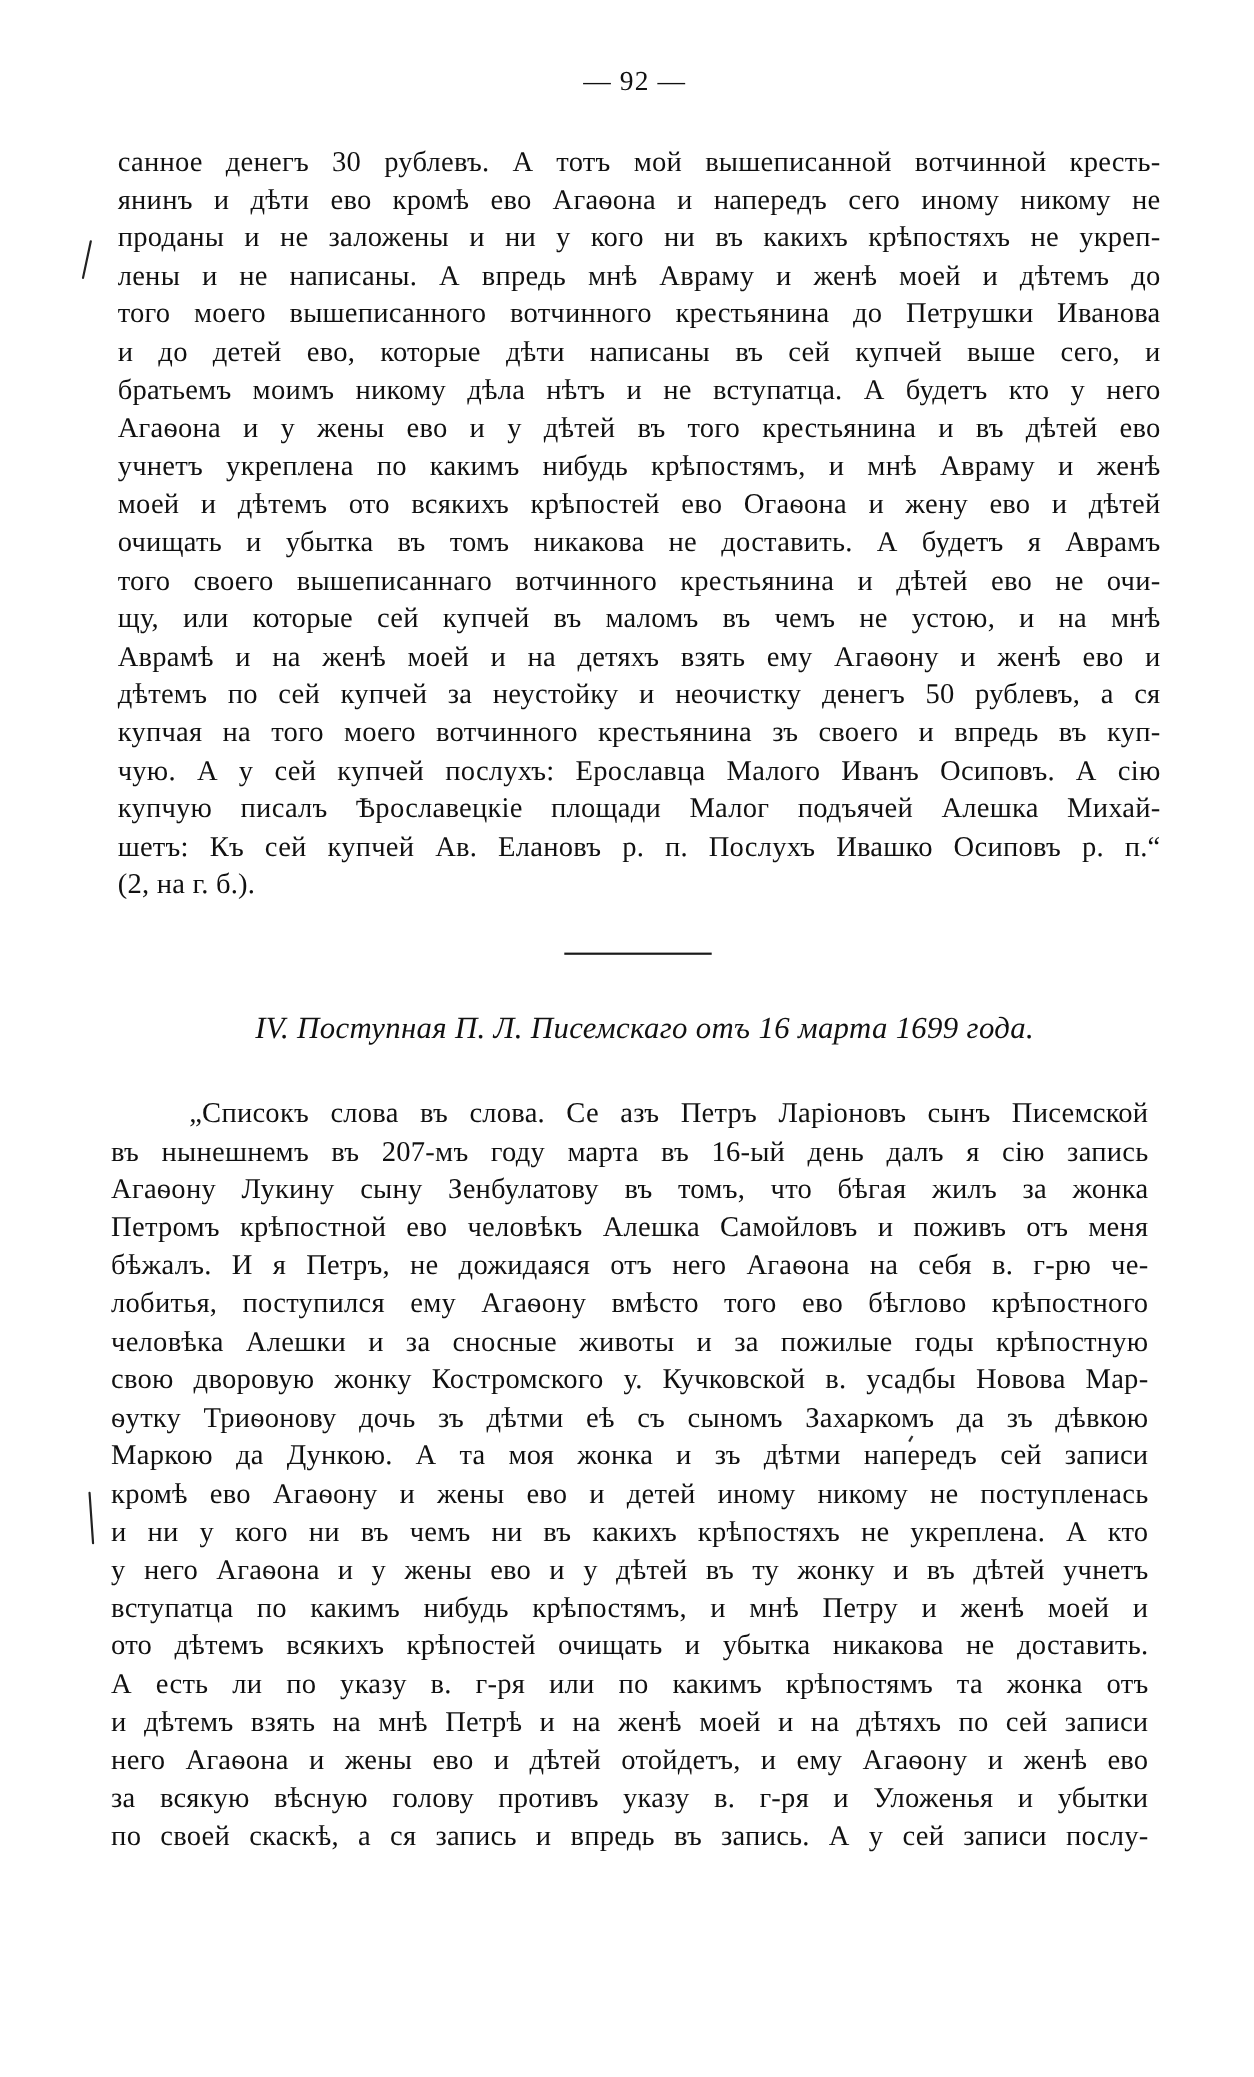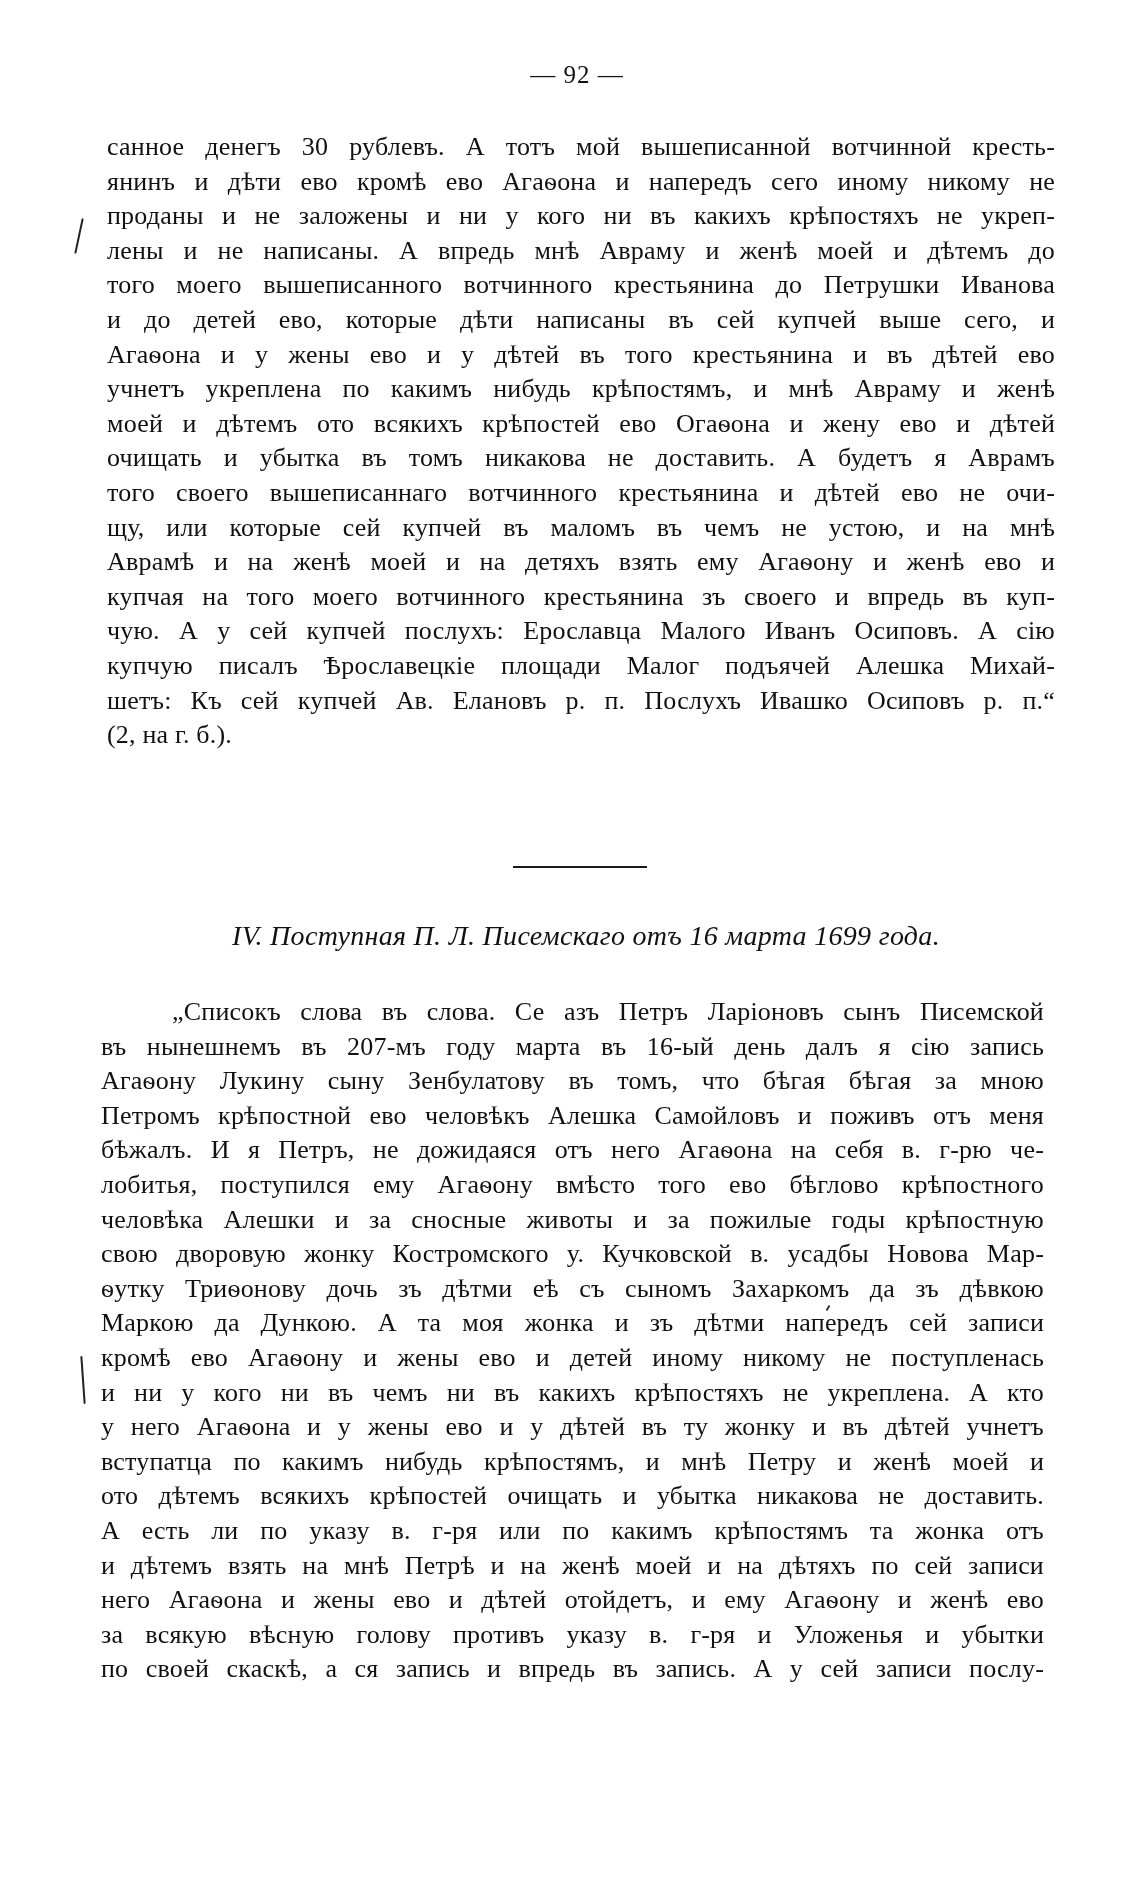--- a/index.html
+++ b/index.html
@@ -28,45 +28,47 @@
 
 <div class="margin-mark mark-top"></div>
 
 <div class="block p1" style="top:130px;">
   <div class="line">санное денегъ 30 рублевъ. А тотъ мой вышеписанной вотчинной кресть-</div>
   <div class="line">янинъ и дѣти ево кромѣ ево Агаѳона и напередъ сего иному никому не</div>
   <div class="line">проданы и не заложены и ни у кого ни въ какихъ крѣпостяхъ не укреп-</div>
   <div class="line">лены и не написаны. А впредь мнѣ Авраму и женѣ моей и дѣтемъ до</div>
   <div class="line">того моего вышеписанного вотчинного крестьянина до Петрушки Иванова</div>
   <div class="line">и до детей ево, которые дѣти написаны въ сей купчей выше сего, и</div>
+  <div class="line">братьемъ моимъ никому дѣла нѣтъ и не вступатца. А будетъ кто у него</div>
   <div class="line">Агаѳона и у жены ево и у дѣтей въ того крестьянина и въ дѣтей ево</div>
   <div class="line">учнетъ укреплена по какимъ нибудь крѣпостямъ, и мнѣ Авраму и женѣ</div>
   <div class="line">моей и дѣтемъ ото всякихъ крѣпостей ево Огаѳона и жену ево и дѣтей</div>
   <div class="line">очищать и убытка въ томъ никакова не доставить. А будетъ я Аврамъ</div>
   <div class="line">того своего вышеписаннаго вотчинного крестьянина и дѣтей ево не очи-</div>
   <div class="line">щу, или которые сей купчей въ маломъ въ чемъ не устою, и на мнѣ</div>
   <div class="line">Аврамѣ и на женѣ моей и на детяхъ взять ему Агаѳону и женѣ ево и</div>
+  <div class="line">дѣтемъ по сей купчей за неустойку и неочистку денегъ 50 рублевъ, а ся</div>
   <div class="line">купчая на того моего вотчинного крестьянина зъ своего и впредь въ куп-</div>
   <div class="line">чую. А у сей купчей послухъ: Ерославца Малого Иванъ Осиповъ. А сію</div>
   <div class="line">купчую писалъ Ѣрославецкіе площади Малог подъячей Алешка Михай-</div>
   <div class="line">шетъ: Къ сей купчей Ав. Елановъ р. п. Послухъ Ивашко Осиповъ р. п.“</div>
   <div class="line last">(2, на г. б.).</div>
 </div>
 
 <div class="rule"></div>
 
 <div class="section-title">IV. Поступная П. Л. Писемскаго отъ 16 марта 1699 года.</div>
 
 <div class="margin-mark mark-bottom"></div>
 <div class="speck"></div>
 
 <div class="block p2" style="top:995px;">
   <div class="line indent">„Списокъ слова въ слова. Се азъ Петръ Ларіоновъ сынъ Писемской</div>
   <div class="line">въ нынешнемъ въ 207-мъ году марта въ 16-ый день далъ я сію запись</div>
-  <div class="line">Агаѳону Лукину сыну Зенбулатову въ томъ, что бѣгая бѣгая за мною</div>
+  <div class="line">Агаѳону Лукину сыну Зенбулатову въ томъ, что бѣгая жилъ за жонка</div>
   <div class="line">Петромъ крѣпостной ево человѣкъ Алешка Самойловъ и поживъ отъ меня</div>
   <div class="line">бѣжалъ. И я Петръ, не дожидаяся отъ него Агаѳона на себя в. г-рю че-</div>
   <div class="line">лобитья, поступился ему Агаѳону вмѣсто того ево бѣглово крѣпостного</div>
   <div class="line">человѣка Алешки и за сносные животы и за пожилые годы крѣпостную</div>
   <div class="line">свою дворовую жонку Костромского у. Кучковской в. усадбы Новова Мар-</div>
   <div class="line">ѳутку Триѳонову дочь зъ дѣтми еѣ съ сыномъ Захаркомъ да зъ дѣвкою</div>
   <div class="line">Маркою да Дункою. А та моя жонка и зъ дѣтми напередъ сей записи</div>
   <div class="line">кромѣ ево Агаѳону и жены ево и детей иному никому не поступленась</div>
   <div class="line">и ни у кого ни въ чемъ ни въ какихъ крѣпостяхъ не укреплена. А кто</div>
   <div class="line">у него Агаѳона и у жены ево и у дѣтей въ ту жонку и въ дѣтей учнетъ</div>

